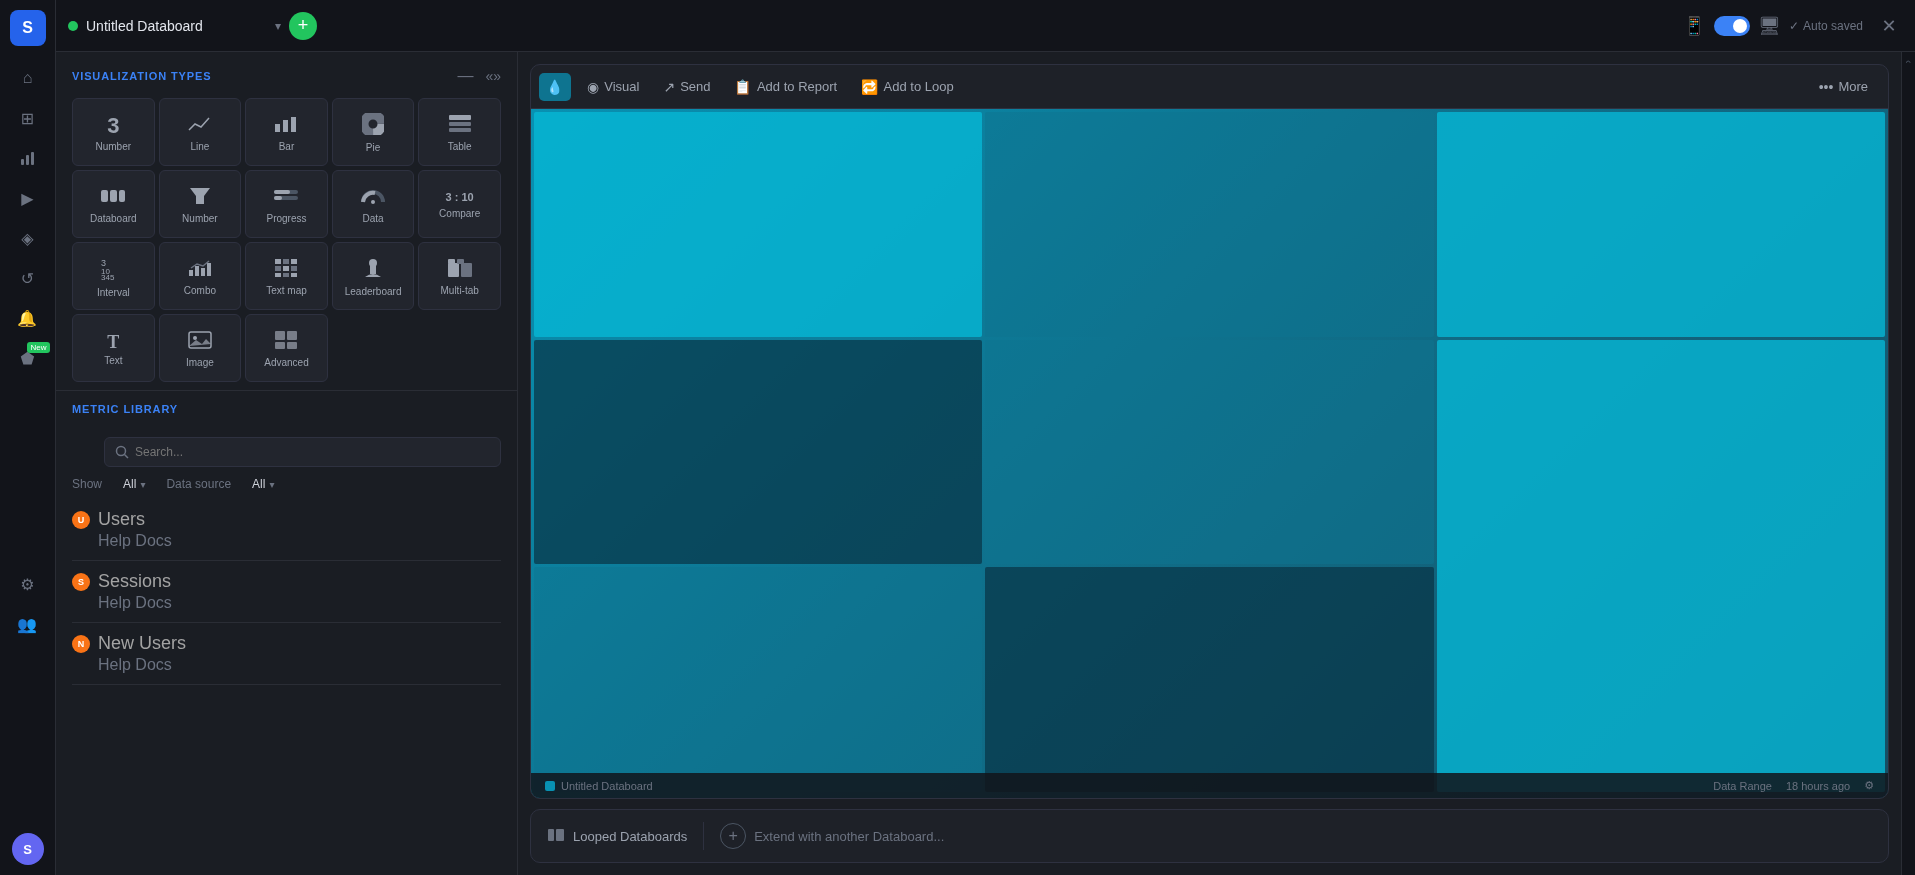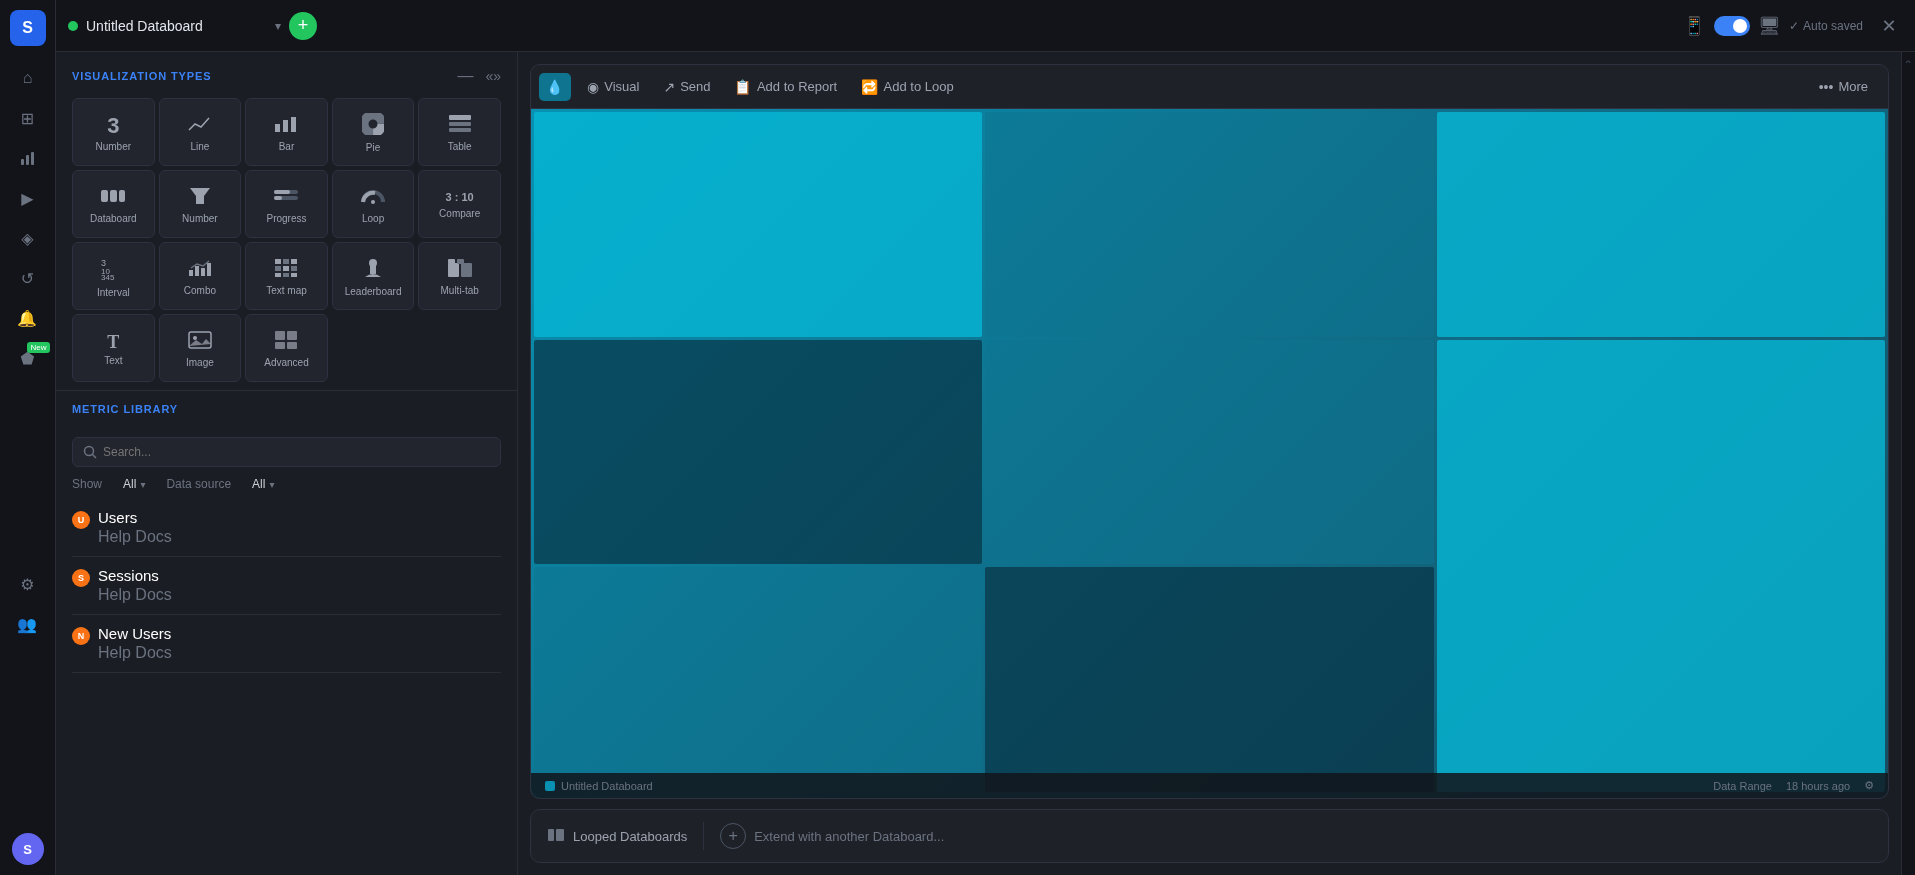--- a/index.html
+++ b/index.html
@@ -215,20 +215,21 @@
       padding: 12px 16px 8px;
       border-top: 1px solid #2a2d35;
       display: flex; flex-direction: column; gap: 10px;
     }
     .search-box {
       display: flex; align-items: center; gap: 6px;
       background: #22252d;
       border: 1px solid #2e3140;
       border-radius: 6px;
       padding: 7px 10px;
+      margin-left: 32px;
     }
     .search-box input {
       background: transparent; border: none; outline: none;
       color: #9ca3af; font-size: 12px; flex: 1;
     }
     .filter-row {
       display: flex; align-items: center; gap: 21px;
     }
     .filter-label { color: #6b7280; font-size: 12px; }
     .filter-select {
@@ -254,21 +255,21 @@
     }
     .metric-dot {
       width: 18px; height: 18px;
       background: #f97316;
       border-radius: 50%;
       flex-shrink: 0; margin-top: 2px;
       display: flex; align-items: center; justify-content: center;
       font-size: 9px; color: white; font-weight: 700;
     }
     .metric-info { display: flex; flex-direction: column; gap: 2px; }
-    .metric-name { color: #ffffff; font-size: 15px; font-weight: 500; }
+    .metric-name { color: #a3a3a3; font-size: 18px; font-weight: 500; }
     .metric-source { color: #6b7280; font-size: 16px; }
 
     
     .right-panel {
       flex: 1;
       display: flex;
       flex-direction: column;
       background: #1a1d23;
       padding: 12px;
       gap: 10px;
@@ -523,21 +524,21 @@
             <span class="viz-label">Progress</span>
           </div>
           <div class="viz-item">
             <span class="viz-icon">
               <svg width="24" height="20" viewBox="0 0 24 20">
                   <path d="M2,16 A10,10 0 0,1 22,16" fill="none" stroke="#4b5563" stroke-width="4"></path>
                   <path d="M2,16 A10,10 0 0,1 14,7" fill="none" stroke="#9ca3af" stroke-width="4"></path>
                   <circle cx="12" cy="16" r="2" fill="#9ca3af"></circle>
                 </svg>
             </span>
-            <span class="viz-label">Loop</span>
+            <span class="viz-label">Data</span>
           </div>
           <div class="viz-item">
             <span class="viz-icon" style="font-size:11px;font-weight:600;color:#9ca3af;line-height:1.2;">3 : 10</span>
             <span class="viz-label">Compare</span>
           </div>
 
           <div class="viz-item">
             <span class="viz-icon" style="font-size:11px;color:#9ca3af;line-height:1.2;">
               <svg width="26" height="24" viewBox="0 0 26 24">
                   <text x="1" y="10" font-size="9" fill="#9ca3af">3</text>

